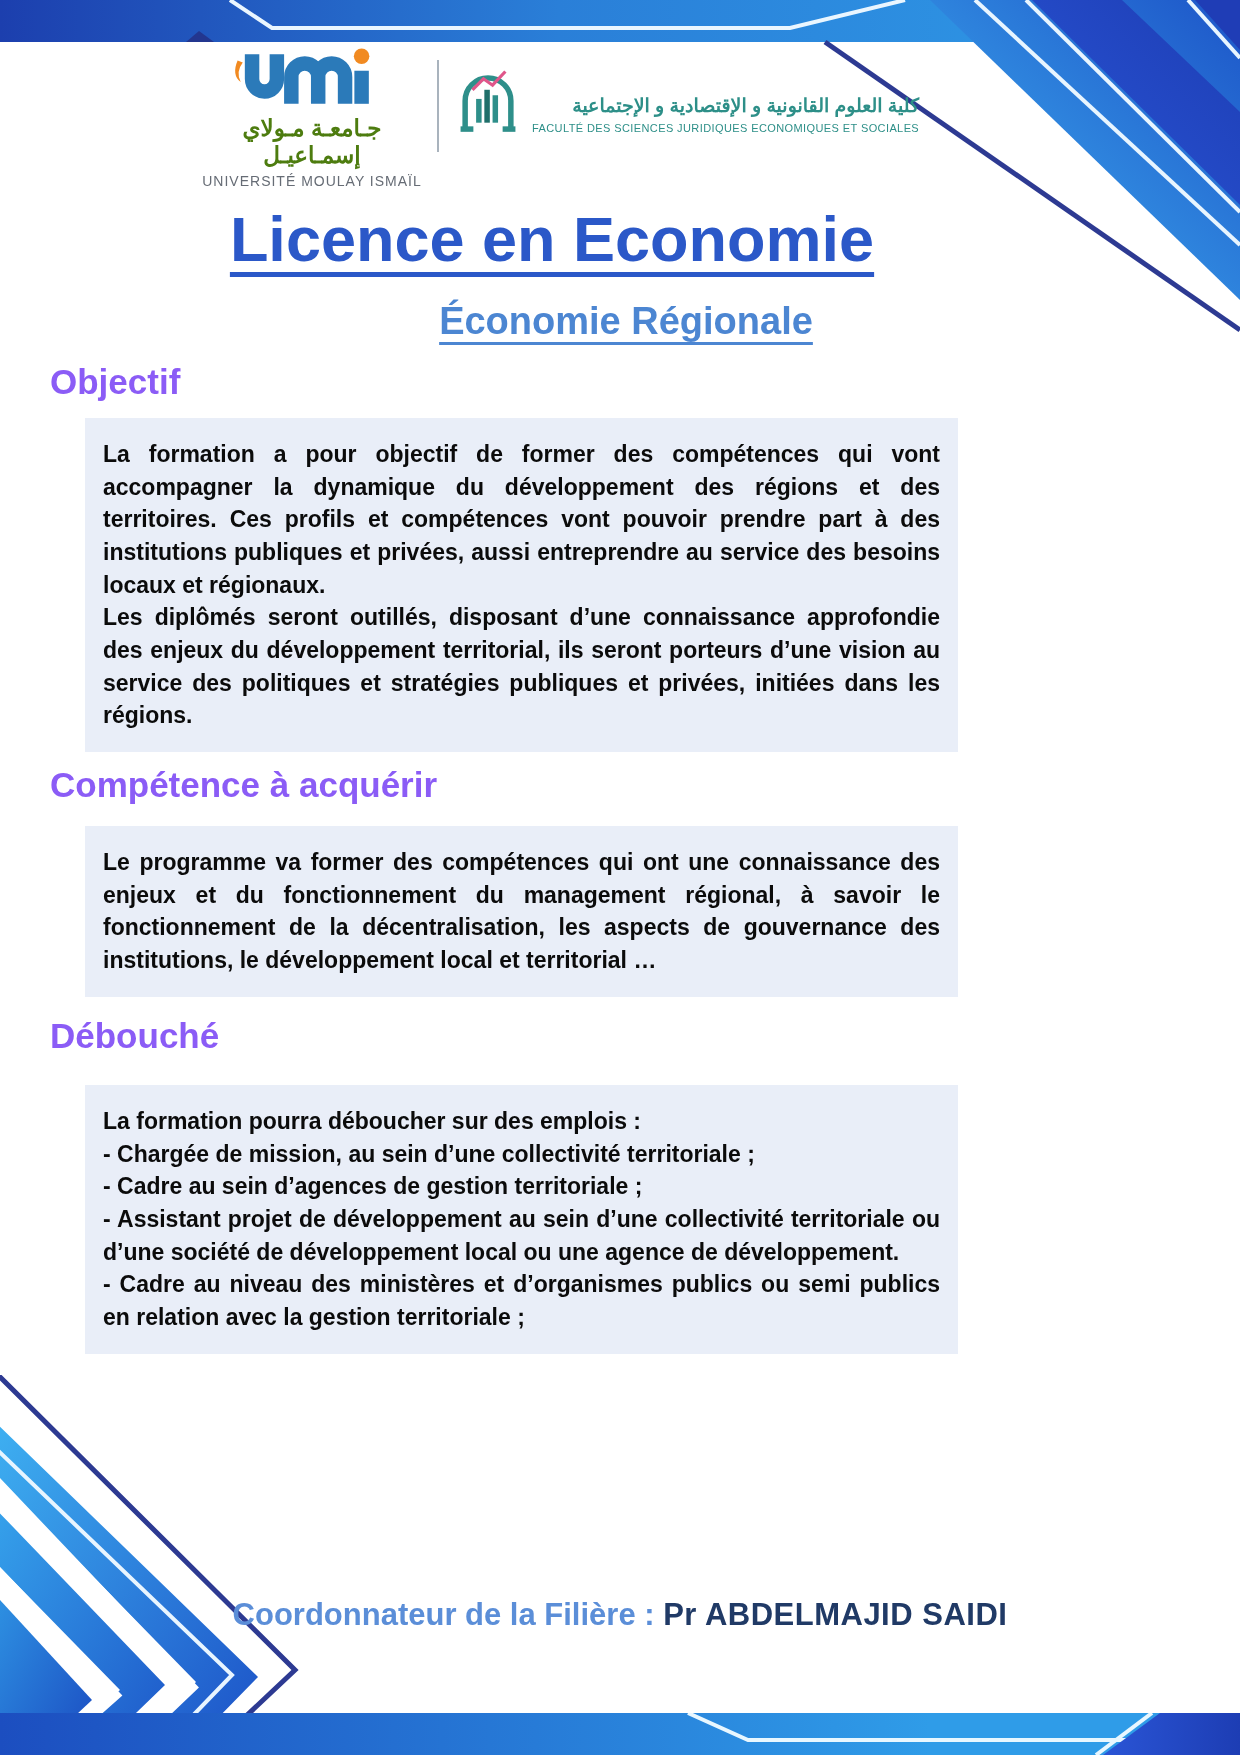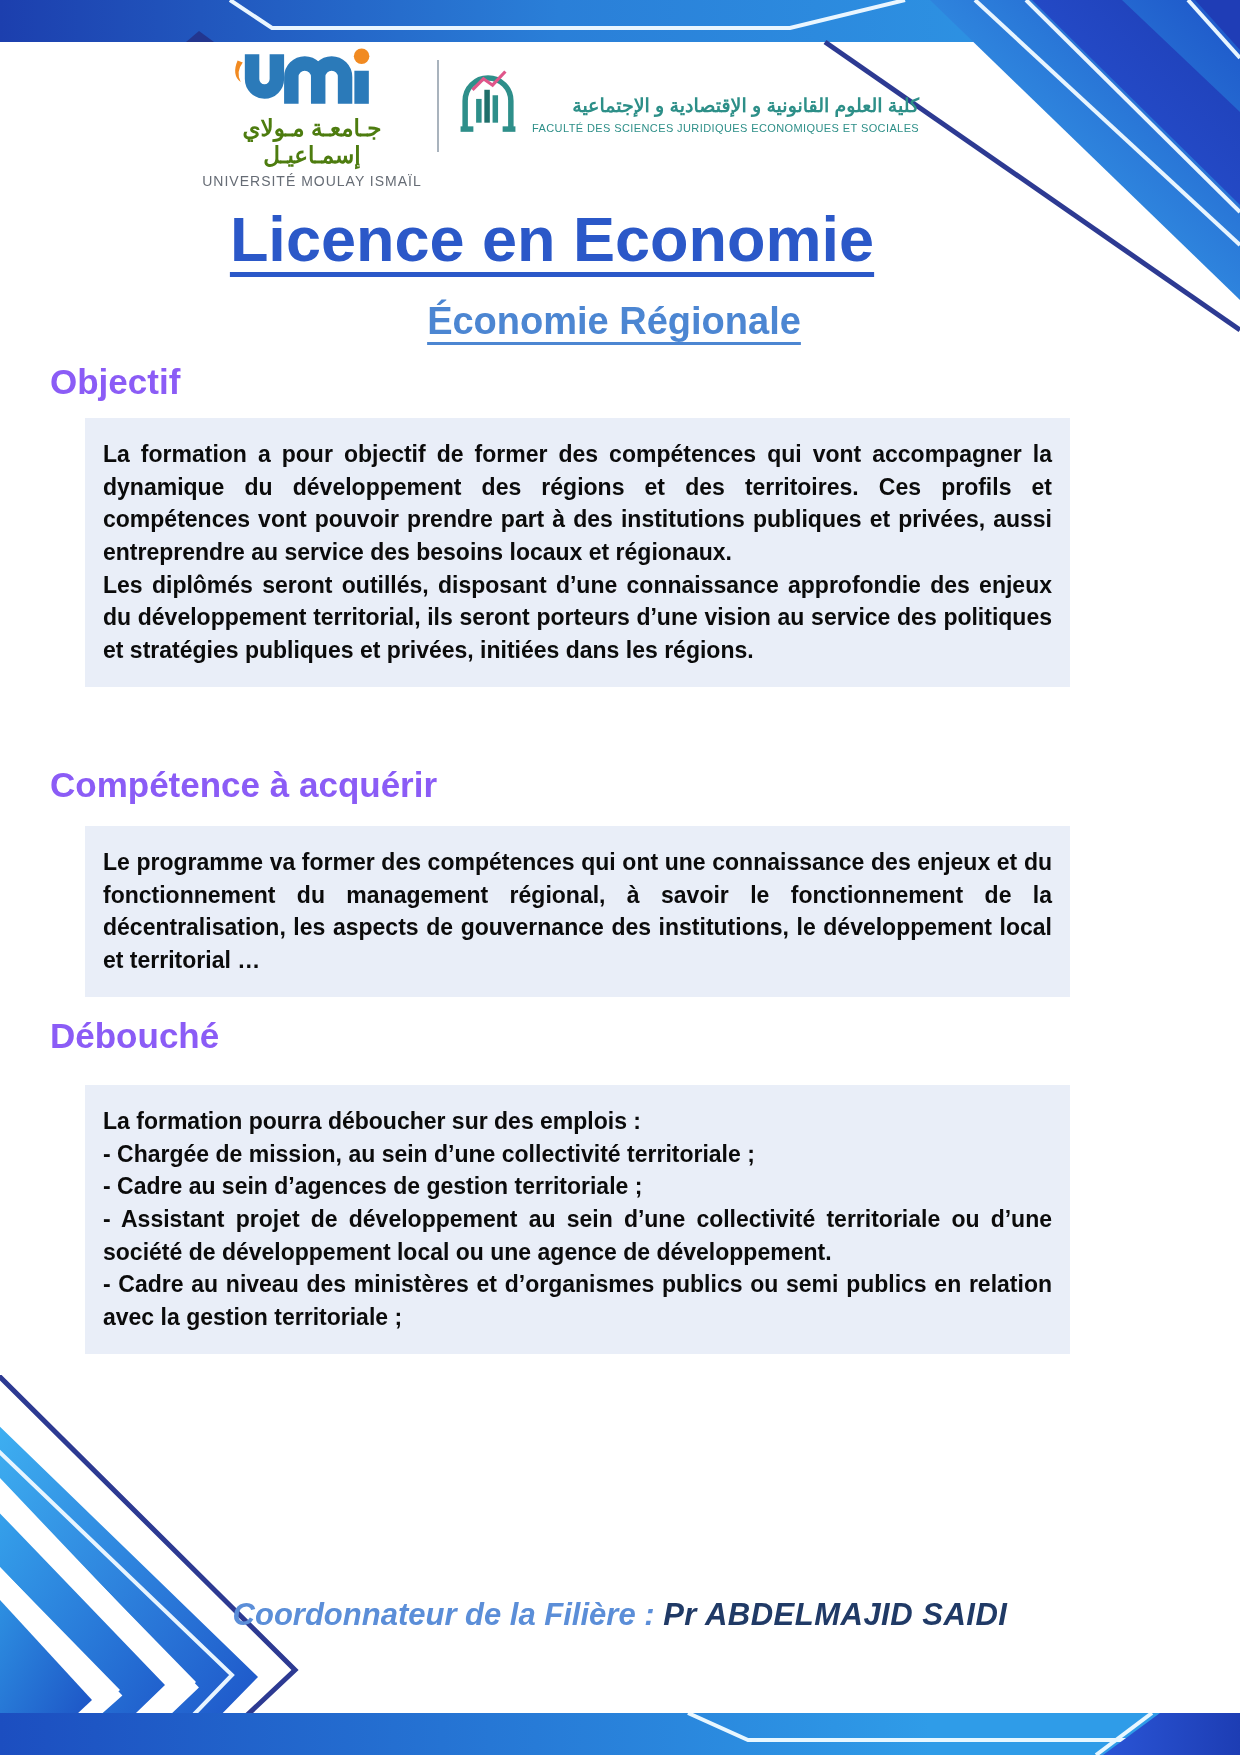--- a/index.html
+++ b/index.html
@@ -18,38 +18,38 @@
   #umi-block .ar{font-size:23px;font-weight:bold;color:#4d7c0f;margin-top:1px;}
   #umi-block .lat{font-size:14px;color:#666c75;letter-spacing:1px;margin-top:4px;white-space:nowrap;}
   #logo-divider{top:60px;left:437px;width:2px;height:92px;background:#a9b3bd;}
   #faculty-block{top:62px;left:456px;display:flex;align-items:flex-end;gap:12px;}
   #faculty-text .ar{font-size:19px;font-weight:bold;color:#2d8f88;white-space:nowrap;direction:rtl;}
   #faculty-text .lat{font-size:11px;color:#2d8f88;letter-spacing:0.4px;margin-top:5px;white-space:nowrap;}
   
   #page-title{top:203px;left:0;width:1104px;text-align:center;
     font-size:63px;font-weight:bold;color:#2b58c8;
     text-decoration:underline;text-decoration-thickness:5px;text-underline-offset:11px;}
-  #page-subtitle{top:300px;left:0;width:1228px;text-align:center;
+  #page-subtitle{top:300px;left:12px;width:1228px;text-align:center;
     font-size:38px;font-weight:bold;color:#4c86d2;
     text-decoration:underline;text-decoration-thickness:3px;text-underline-offset:8px;}
   
   .sec-head{left:50px;font-size:35px;font-weight:bold;color:#8b5cf6;
     text-decoration-thickness:3px;text-underline-offset:9px;}
   #objectif-head{top:362px;}
   #competence-head{top:765px;}
   #debouche-head{top:1016px;}
-  .tbox{left:85px;width:985px;background:#e9eef8;box-sizing:border-box;
+  .tbox{left:85px;width:873px;background:#e9eef8;box-sizing:border-box;
     padding:20px 18px;font-size:23px;font-weight:bold;color:#0b0b0b;
     line-height:1.42;text-align:justify;}
   .tbox p{margin:0;}
   #objectif-box{top:418px;}
   #competence-box{top:826px;}
   #debouche-box{top:1085px;}
   
-  #footer-line{top:1597px;left:0;width:1240px;text-align:center;font-size:31px;font-weight:bold;white-space:nowrap;font-style:italic;}
+  #footer-line{top:1597px;left:0;width:1240px;text-align:center;font-size:31px;font-weight:bold;white-space:nowrap;}
   #footer-line .lbl{color:#5b8ed8;}
   #footer-line .name{color:#203a66;letter-spacing:0.5px;}
 </style>
 </head>
 <body>
 
 <svg id="top-band" class="abs" viewBox="0 0 1240 42" preserveAspectRatio="none">
   <defs>
     <linearGradient id="gTop" x1="0" y1="0" x2="1" y2="0">
       <stop offset="0" stop-color="#1c3fae"></stop>

